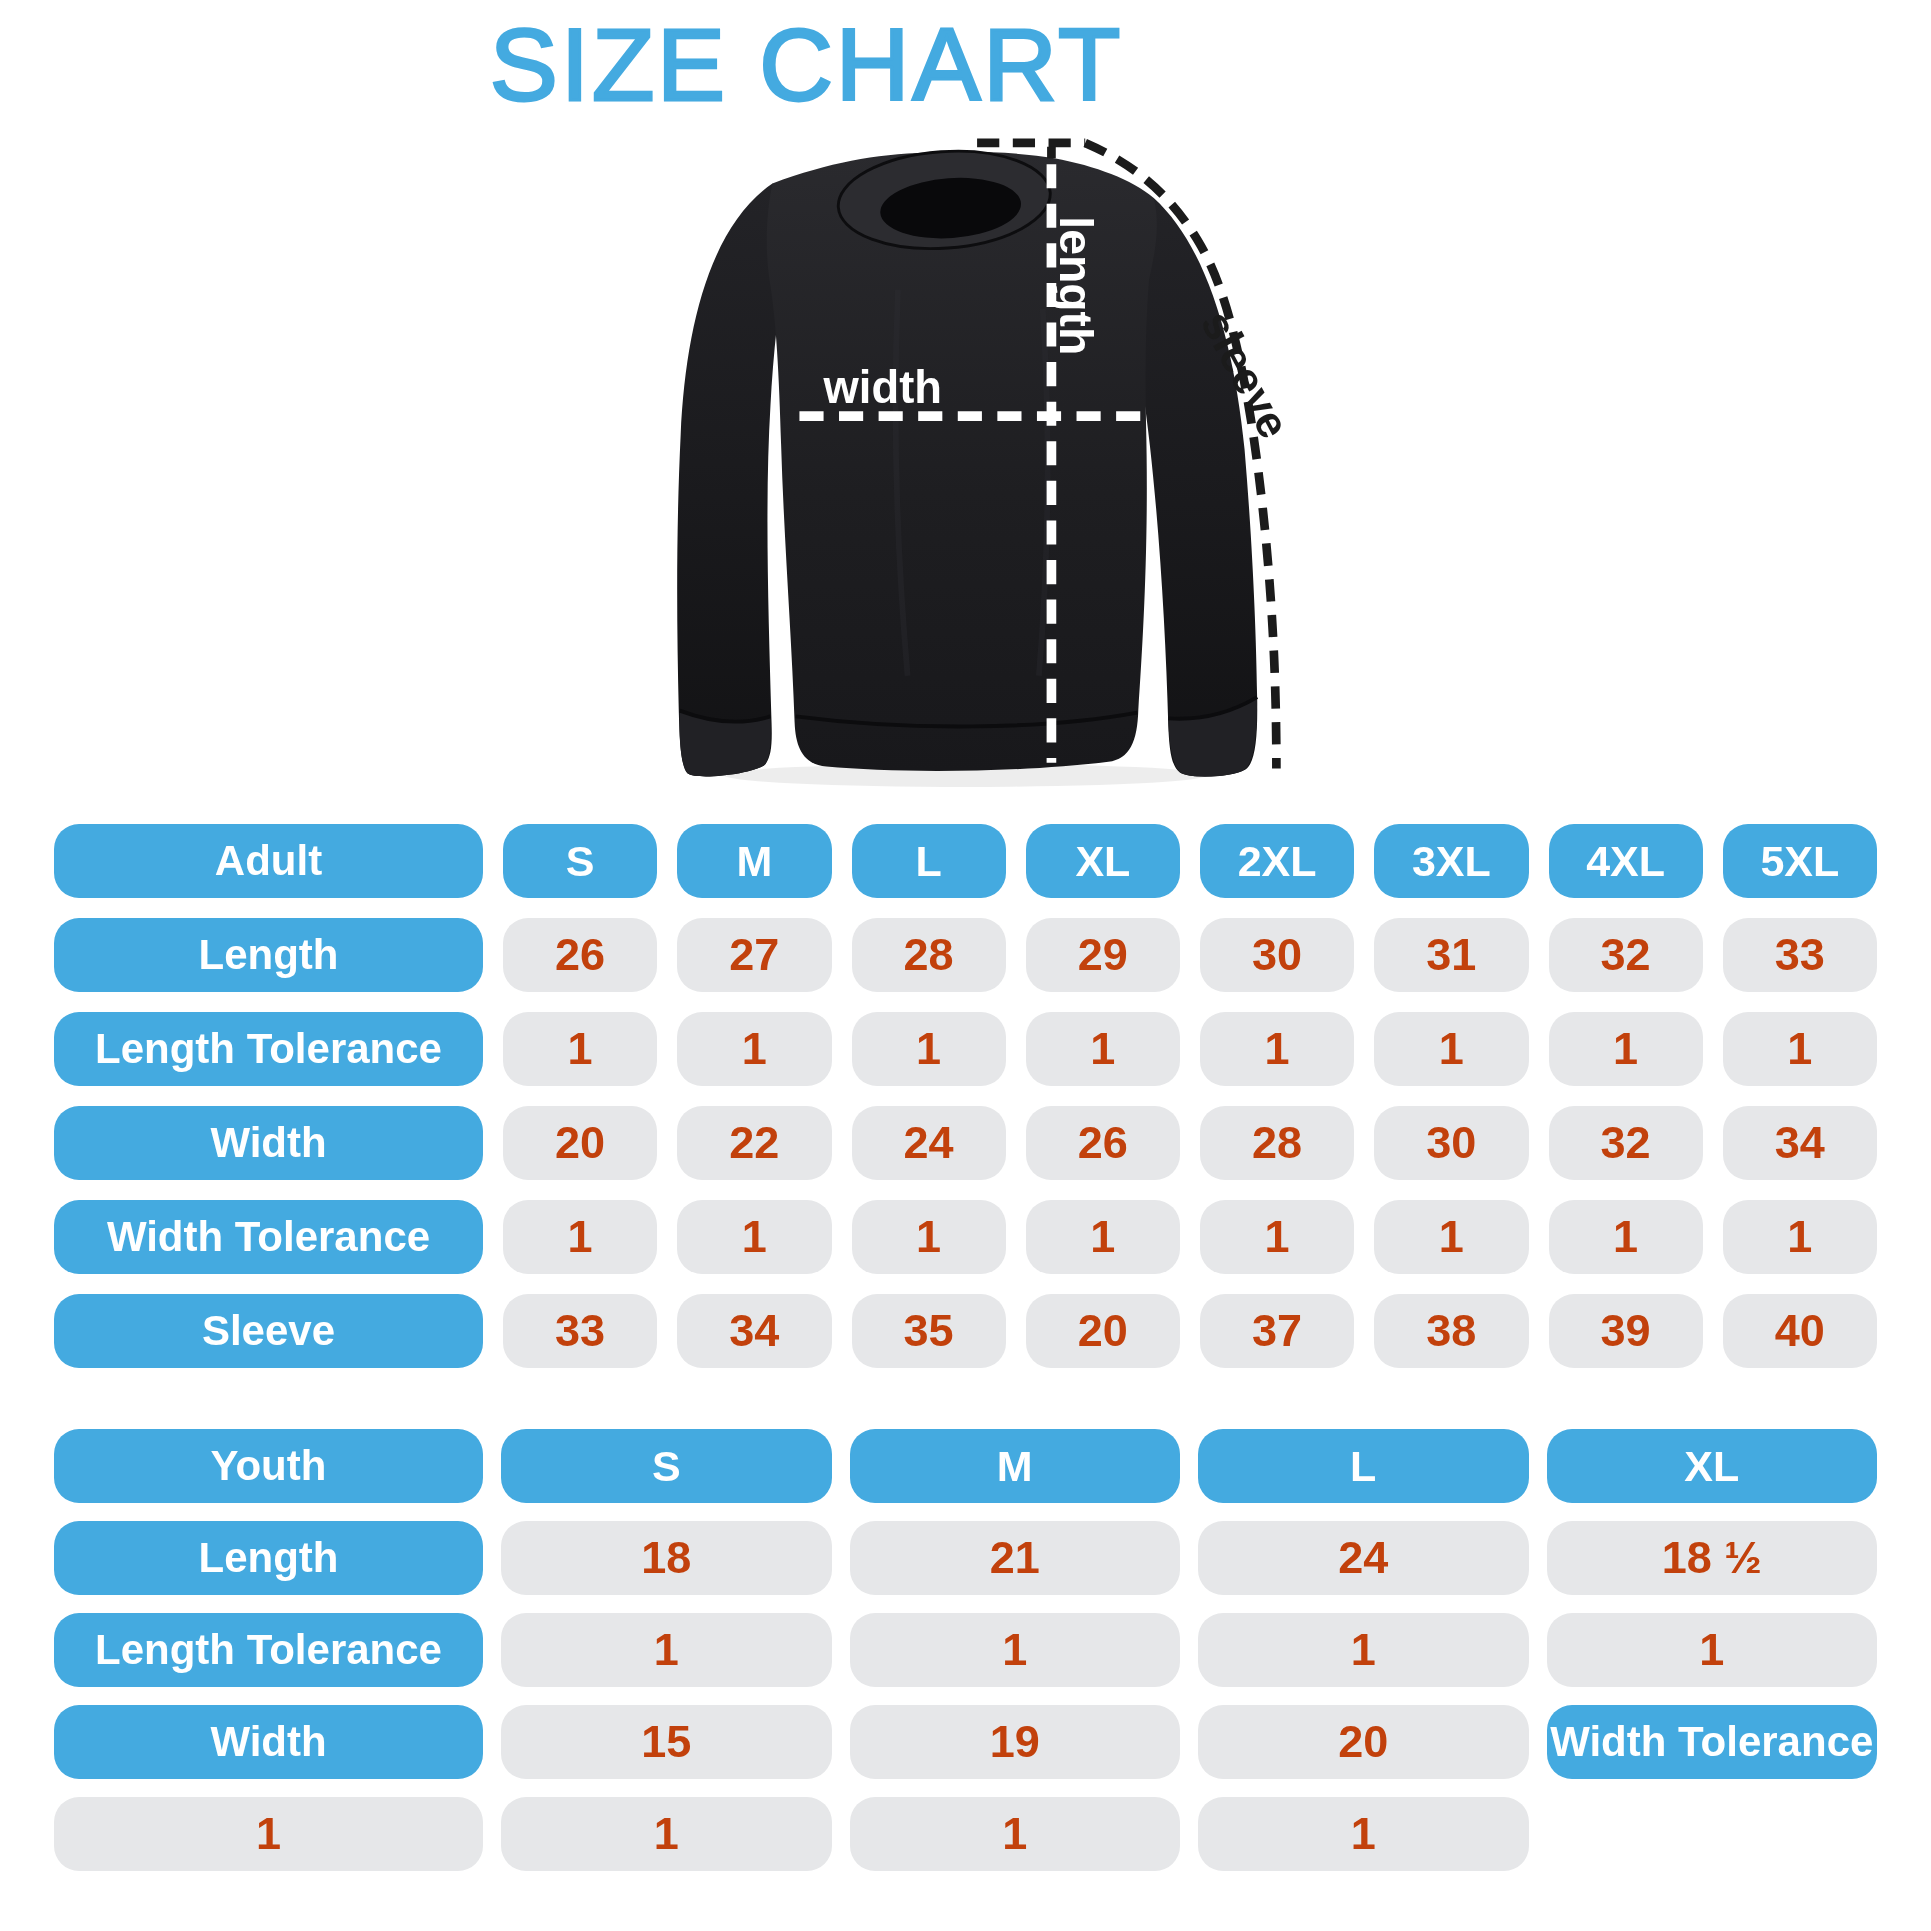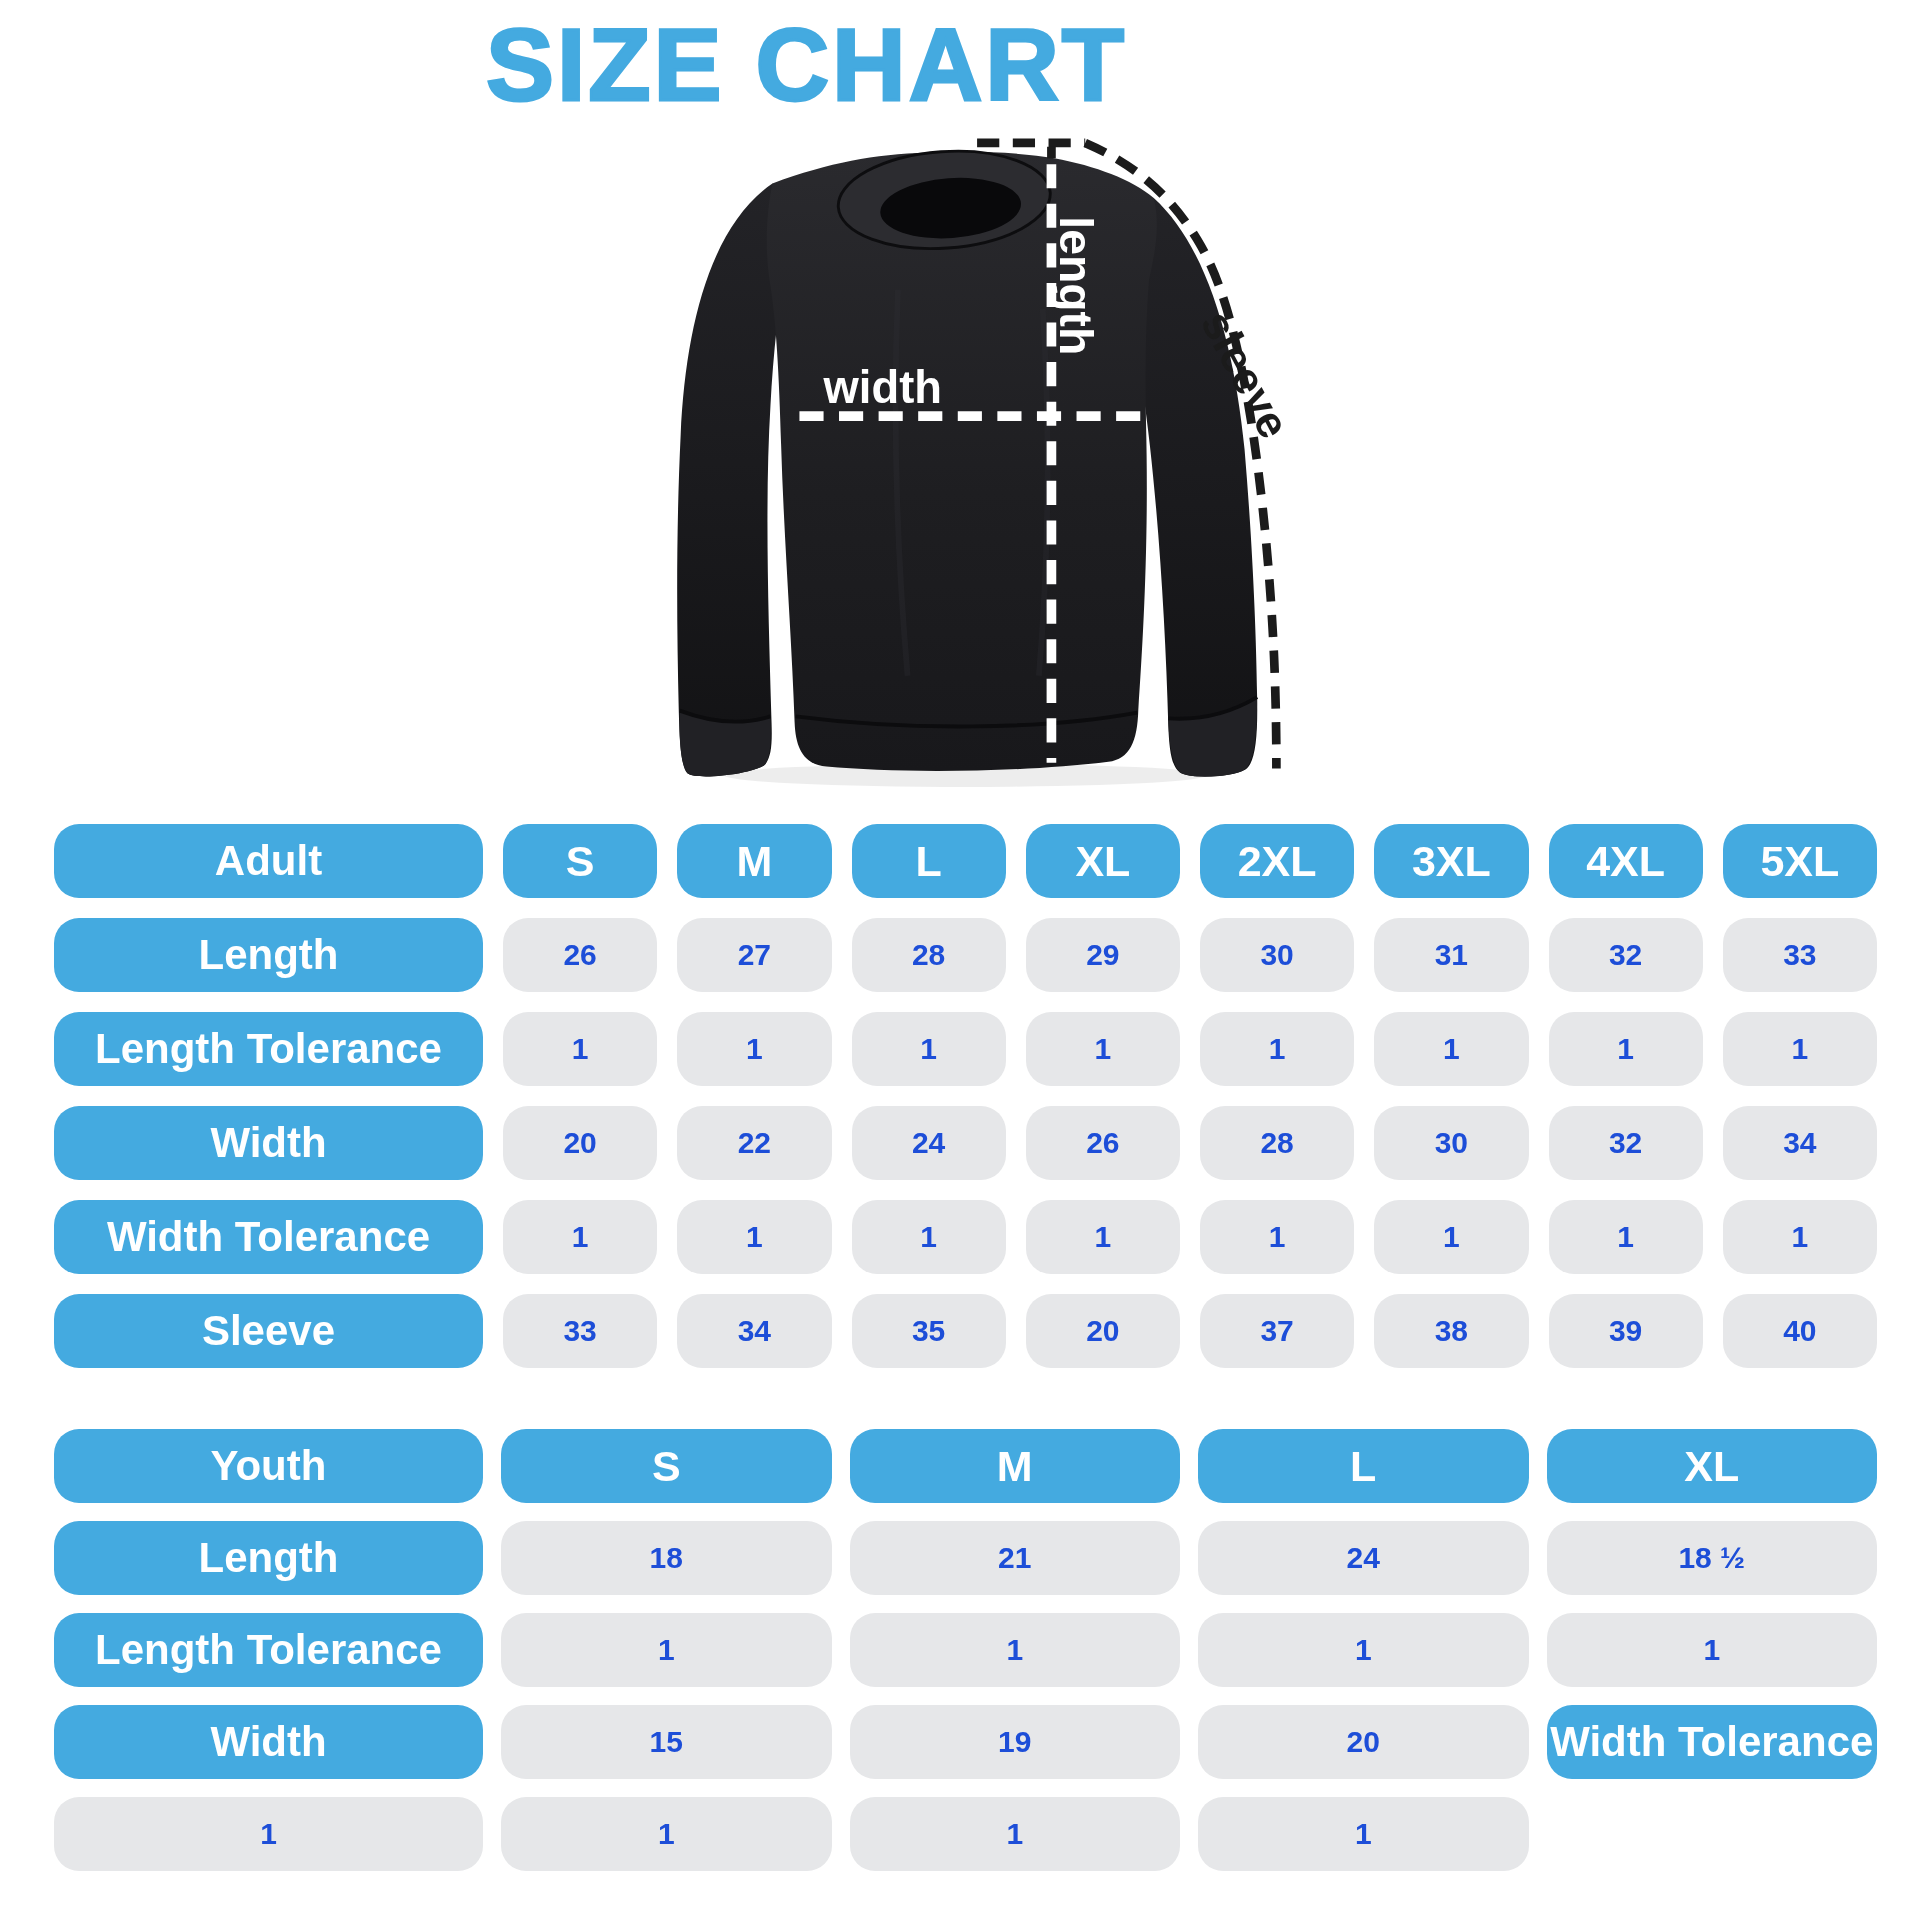--- a/index.html
+++ b/index.html
@@ -9,21 +9,21 @@
     position: relative;
     overflow: hidden;
     font-family: "Liberation Sans", "DejaVu Sans", sans-serif;
   }
   .title {
     position: absolute;
     top: 13.5px; left: 0; width: 1613px;
     margin: 0;
     text-align: center;
     font-size: 102px;
-    font-weight: bold;
+    font-weight: normal;
     letter-spacing: 2.9px;
     color: #44AAE0;
     -webkit-text-stroke: 2.9px #44AAE0;
     line-height: 1.0;
   }
   svg.garment {
     position: absolute;
     left: 0; top: 0;
     width: 1931px; height: 1931px;
   }
@@ -56,23 +56,23 @@
   }
   .cell.blue {
     background: #44AAE0;
     color: #ffffff;
     font-weight: bold;
     font-size: 42px;
   }
   .cell.blue.size { font-size: 43px; }
   .cell.gray {
     background: #E6E7E9;
-    color: #1d4ed8;
+    color: #c2410c;
     font-weight: bold;
-    font-size: 30px;
+    font-size: 45px;
   }
 </style>
 </head>
 <body>
 
 <h1 class="title">SIZE CHART</h1>
 
 <svg class="garment" viewBox="0 0 2000 2000" xmlns="http://www.w3.org/2000/svg">
   <defs>
     <linearGradient id="gBody" x1="0" y1="0" x2="0" y2="1">

